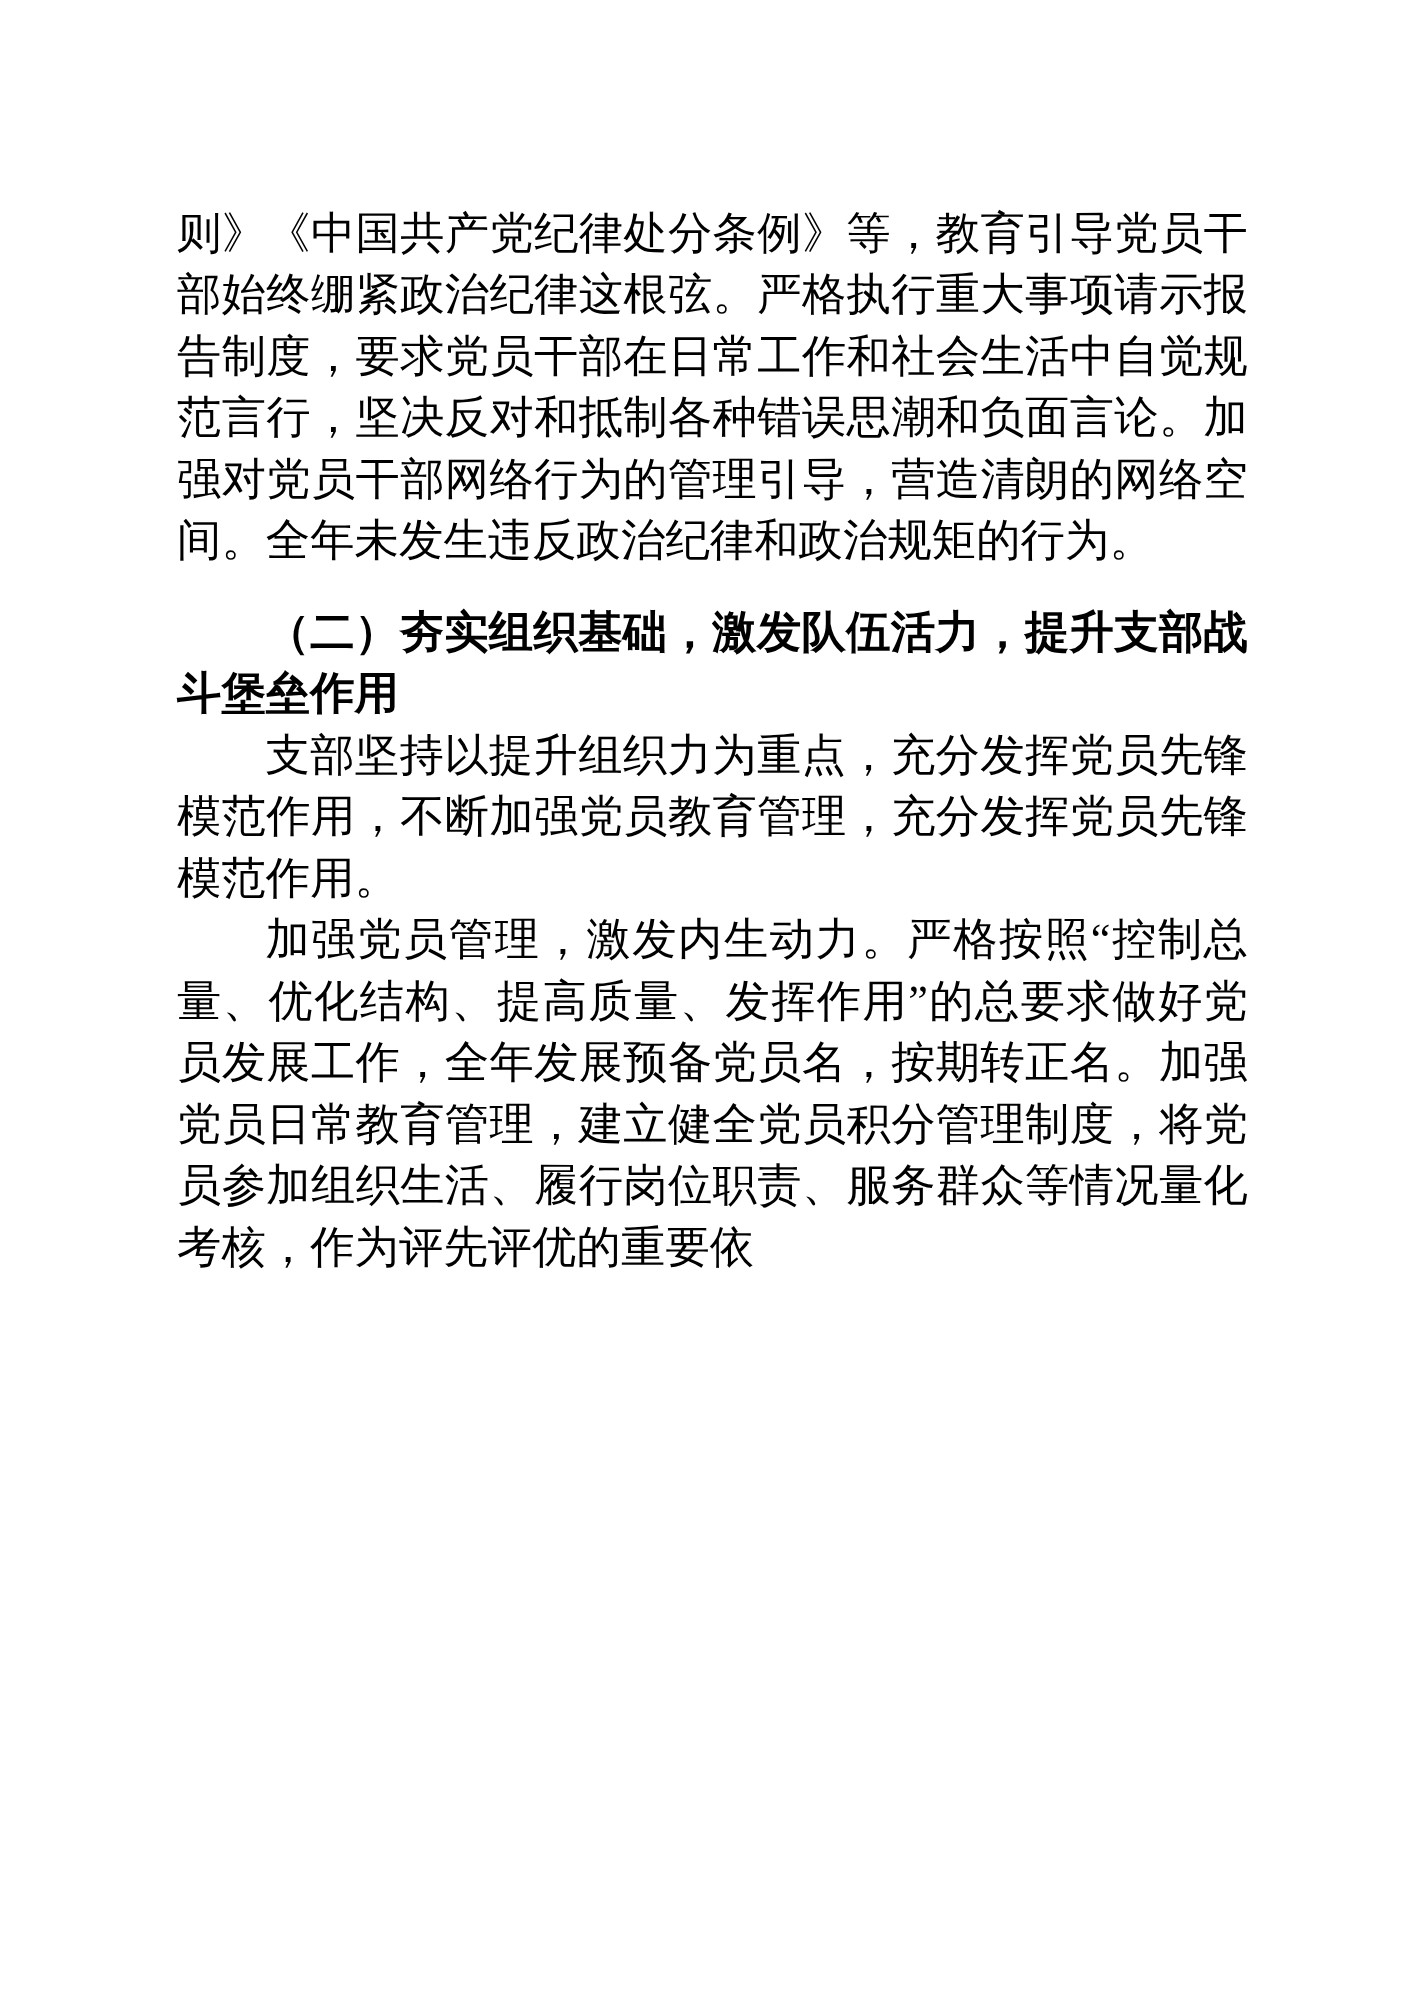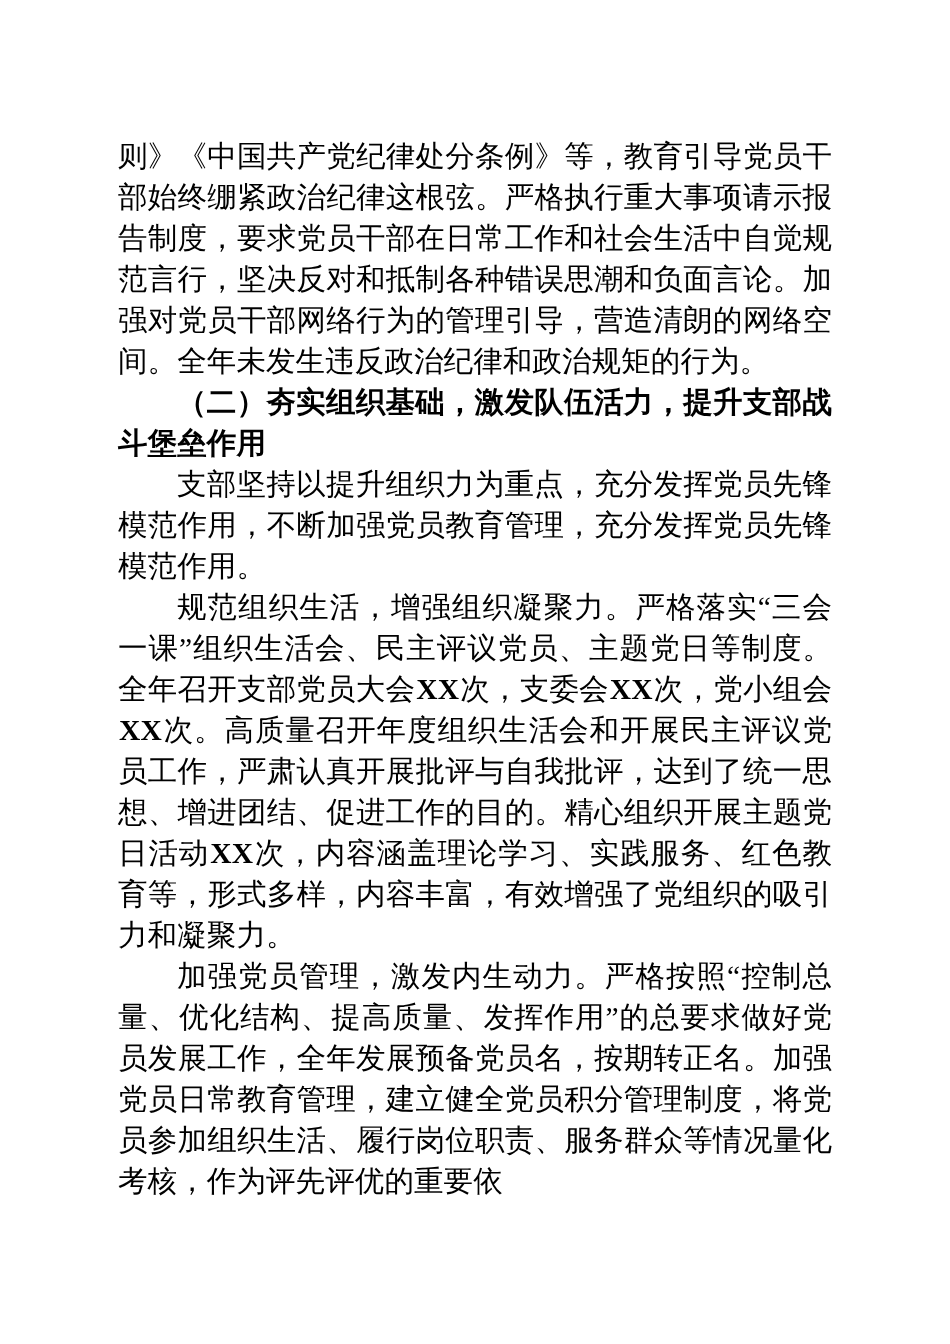--- a/index.html
+++ b/index.html
@@ -36,38 +36,38 @@
     text-justify: inter-ideograph;
     text-indent: 2em;
     word-break: break-all;
     font-weight: 400;
   }
   .para.cont {
     text-indent: 0;
   }
   .para.heading {
     font-weight: 700;
+    margin-top: 20px;
   }
   .ph {
     font-family: "Liberation Serif", "DejaVu Serif", serif;
     font-weight: 700;
     padding: 0 1px;
   }
 </style>
 </head>
 <body>
 
 <div class="page">
   <div class="text-column">
 
     <p class="para cont">则》《中国共产党纪律处分条例》等，教育引导党员干部始终绷紧政治纪律这根弦。严格执行重大事项请示报告制度，要求党员干部在日常工作和社会生活中自觉规范言行，坚决反对和抵制各种错误思潮和负面言论。加强对党员干部网络行为的管理引导，营造清朗的网络空间。全年未发生违反政治纪律和政治规矩的行为。</p>
 
 
     <p class="para heading">（二）夯实组织基础，激发队伍活力，提升支部战斗堡垒作用</p>
 
     <p class="para">支部坚持以提升组织力为重点，充分发挥党员先锋模范作用，不断加强党员教育管理，充分发挥党员先锋模范作用。</p>
 
-    <p class="para">规范组织生活，增强组织凝聚力。严格落实“三会一课”组织生活会、民主评议党员、主题党日等制度。全年召开支部党员大会<span class="ph">XX</span>次，支委会<span class="ph">XX</span>次，党小组会<span class="ph">XX</span>次。高质量召开年度组织生活会和开展民主评议党员工作，严肃认真开展批评与自我批评，达到了统一思想、增进团结、促进工作的目的。精心组织开展主题党日活动<span class="ph">XX</span>次，内容涵盖理论学习、实践服务、红色教育等，形式多样，内容丰富，有效增强了党组织的吸引力和凝聚力。</p>
 
     <p class="para">加强党员管理，激发内生动力。严格按照“控制总量、优化结构、提高质量、发挥作用”的总要求做好党员发展工作，全年发展预备党员名，按期转正名。加强党员日常教育管理，建立健全党员积分管理制度，将党员参加组织生活、履行岗位职责、服务群众等情况量化考核，作为评先评优的重要依</p>
 
   </div>
 </div>
 
 </body></html>

